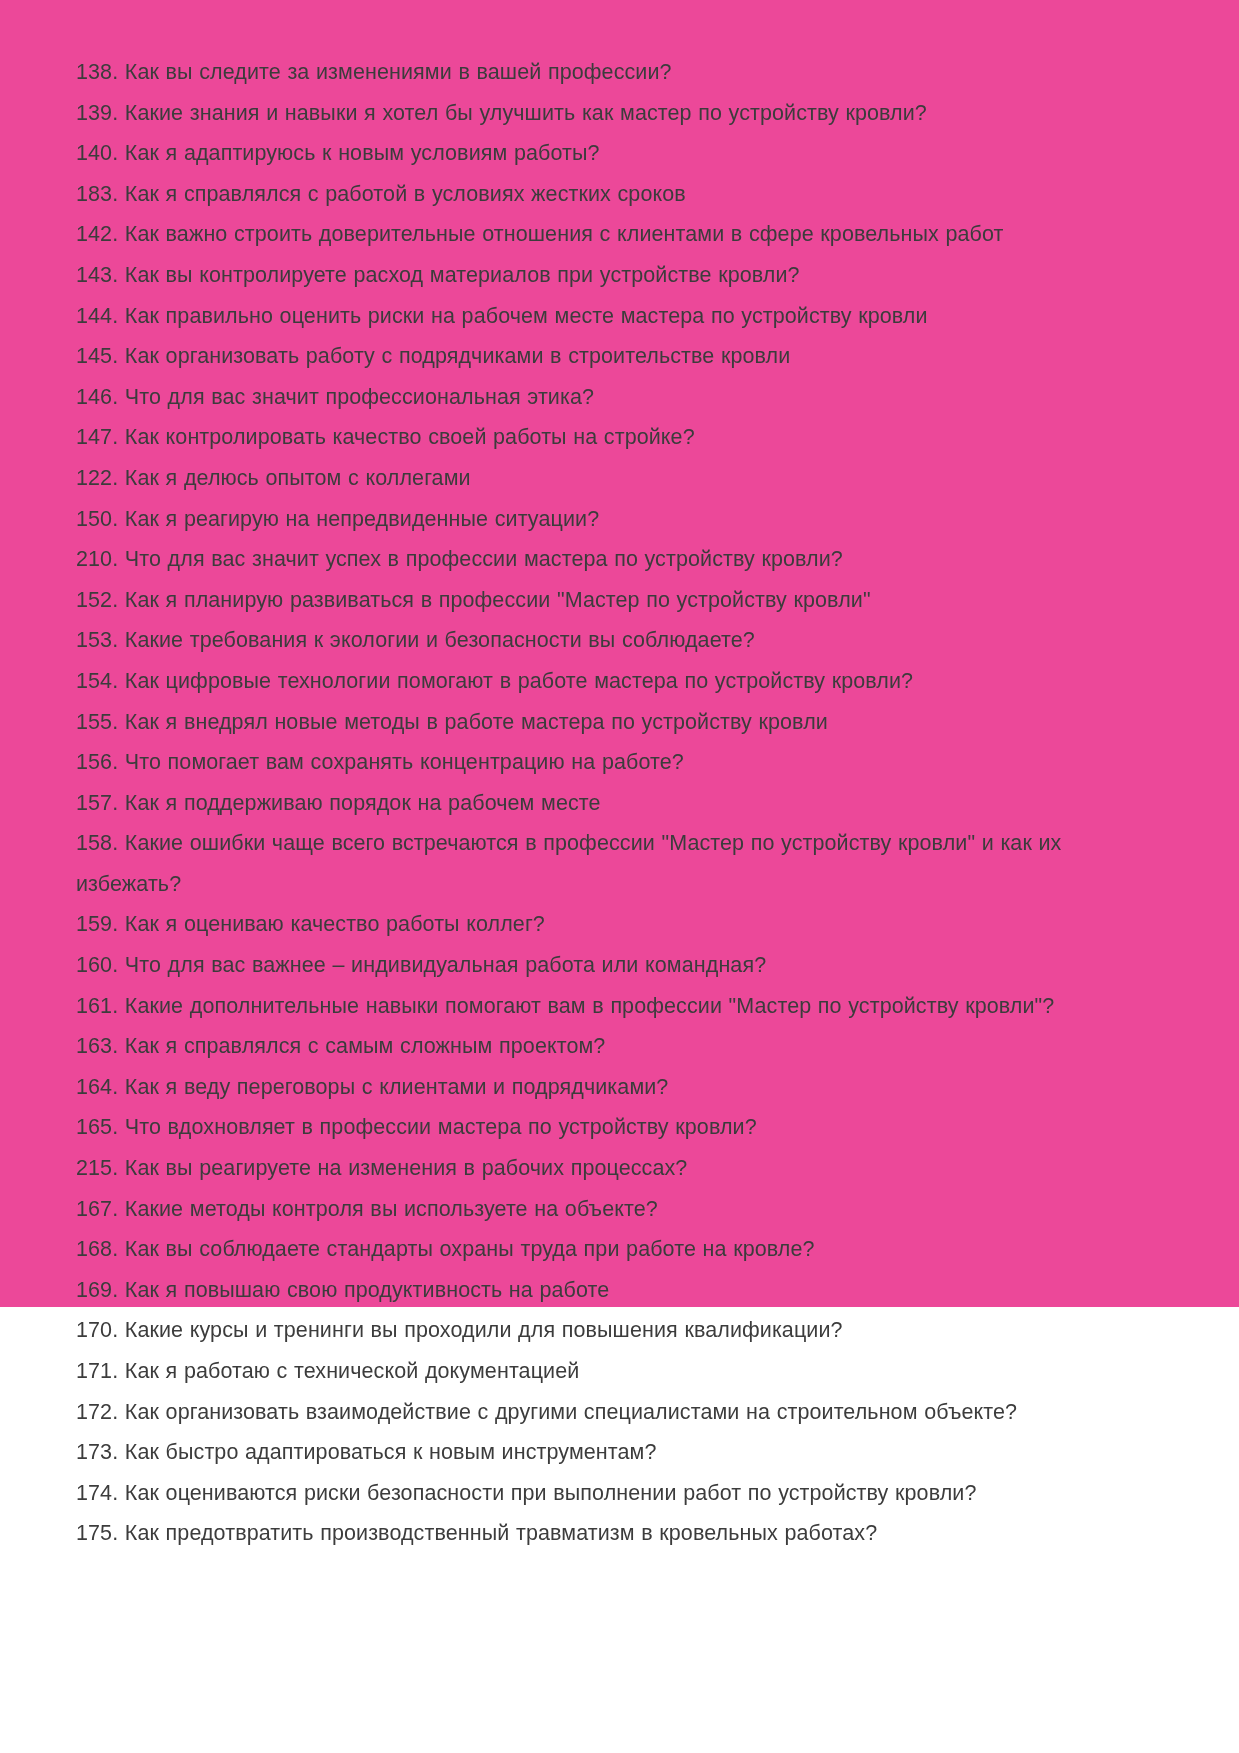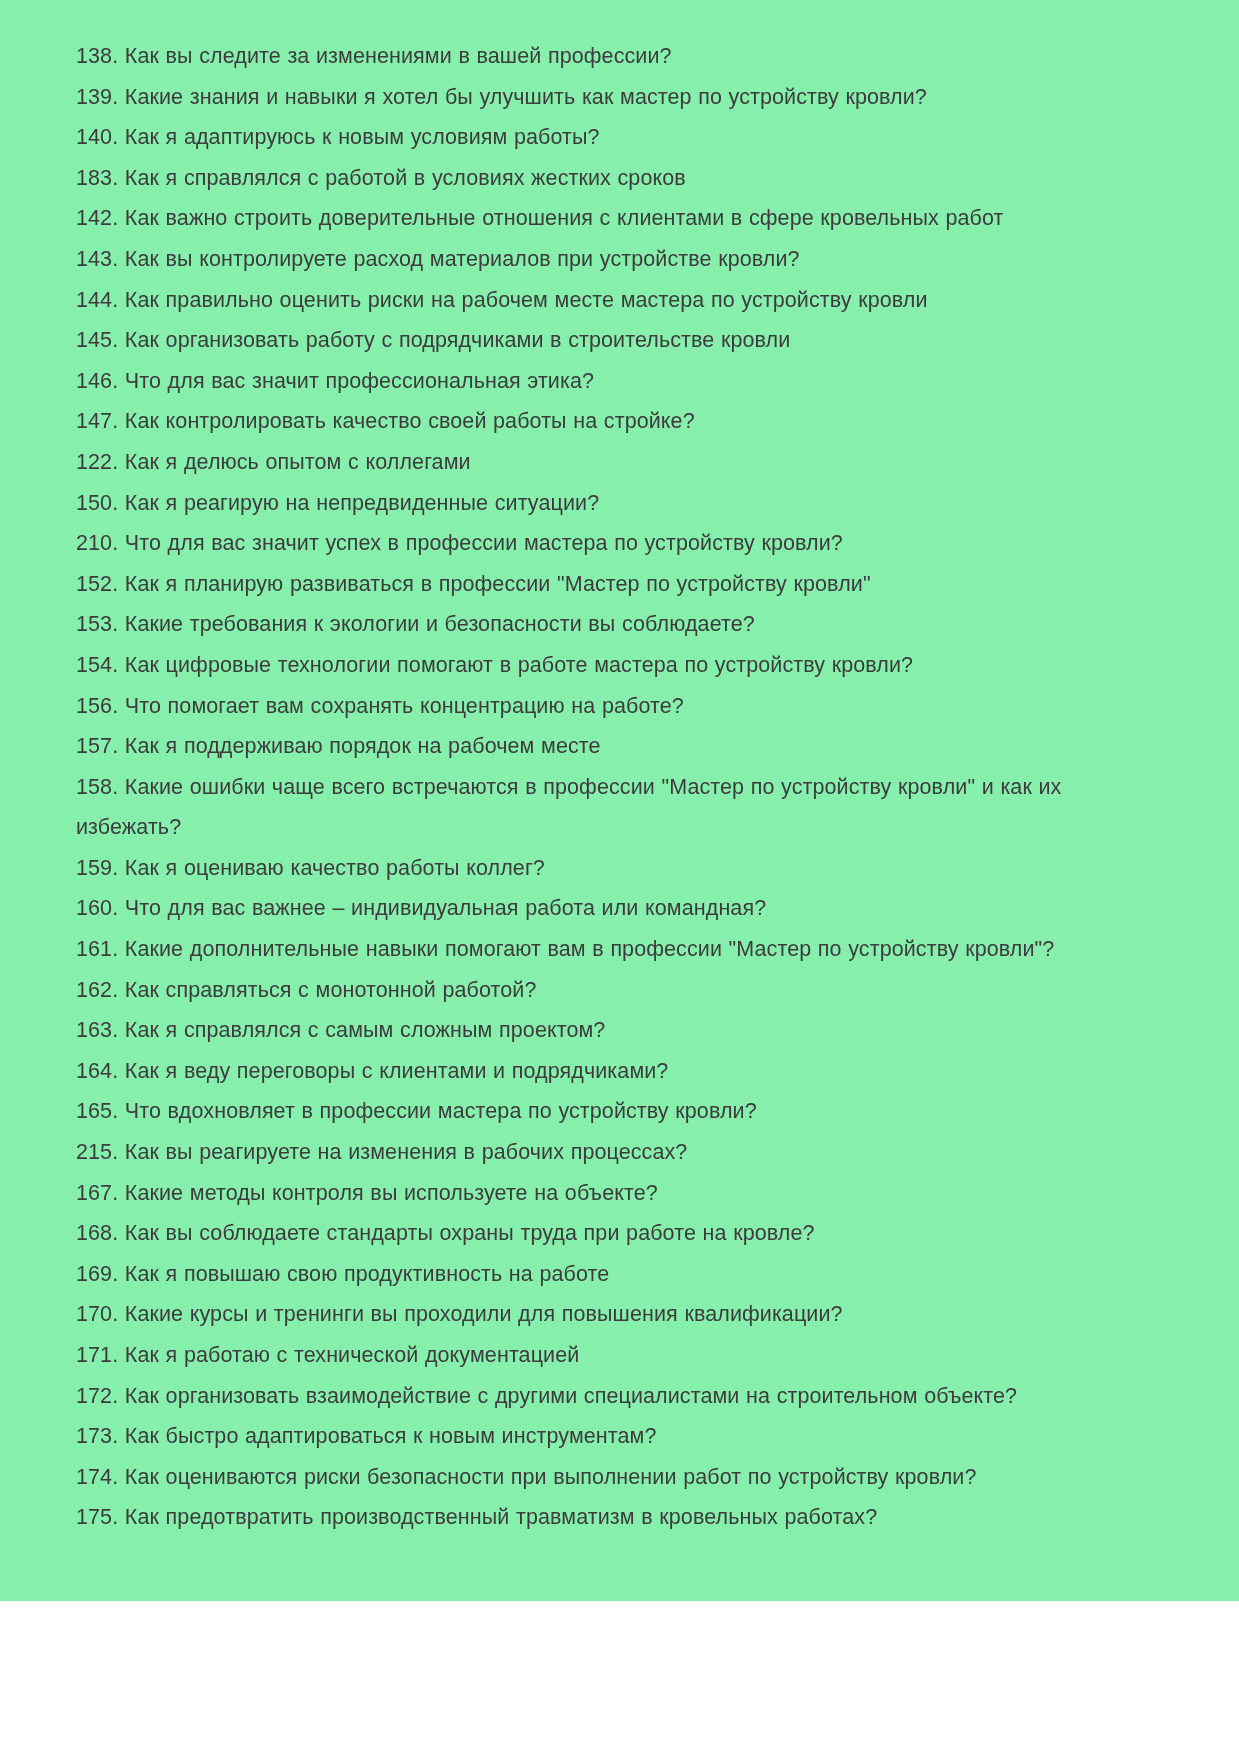--- a/index.html
+++ b/index.html
@@ -9,23 +9,23 @@
   }
   body {
     width: 1239px;
     height: 1753px;
     overflow: hidden;
     font-family: "Liberation Sans", "DejaVu Sans", sans-serif;
   }
   .page {
     box-sizing: border-box;
     width: 1239px;
-    height: 1601px;
-    padding: 36px 70px 0 76px;
-    background: #86efac;
+    height: 1307px;
+    padding: 52px 70px 0 76px;
+    background: #ec4899;
   }
   .question-list {
     width: 100%;
   }
   .question-list p.item {
     margin: 0;
     padding: 0;
     font-size: 21.5px;
     line-height: 40.6px;
     font-weight: 400;
@@ -48,27 +48,27 @@
       <p class="item">144. Как правильно оценить риски на рабочем месте мастера по устройству кровли</p>
       <p class="item">145. Как организовать работу с подрядчиками в строительстве кровли</p>
       <p class="item">146. Что для вас значит профессиональная этика?</p>
       <p class="item">147. Как контролировать качество своей работы на стройке?</p>
       <p class="item">122. Как я делюсь опытом с коллегами</p>
       <p class="item">150. Как я реагирую на непредвиденные ситуации?</p>
       <p class="item">210. Что для вас значит успех в профессии мастера по устройству кровли?</p>
       <p class="item">152. Как я планирую развиваться в профессии "Мастер по устройству кровли"</p>
       <p class="item">153. Какие требования к экологии и безопасности вы соблюдаете?</p>
       <p class="item">154. Как цифровые технологии помогают в работе мастера по устройству кровли?</p>
+      <p class="item">155. Как я внедрял новые методы в работе мастера по устройству кровли</p>
       <p class="item">156. Что помогает вам сохранять концентрацию на работе?</p>
       <p class="item">157. Как я поддерживаю порядок на рабочем месте</p>
       <p class="item">158. Какие ошибки чаще всего встречаются в профессии "Мастер по устройству кровли" и как их избежать?</p>
       <p class="item">159. Как я оцениваю качество работы коллег?</p>
       <p class="item">160. Что для вас важнее – индивидуальная работа или командная?</p>
       <p class="item">161. Какие дополнительные навыки помогают вам в профессии "Мастер по устройству кровли"?</p>
-      <p class="item">162. Как справляться с монотонной работой?</p>
       <p class="item">163. Как я справлялся с самым сложным проектом?</p>
       <p class="item">164. Как я веду переговоры с клиентами и подрядчиками?</p>
       <p class="item">165. Что вдохновляет в профессии мастера по устройству кровли?</p>
       <p class="item">215. Как вы реагируете на изменения в рабочих процессах?</p>
       <p class="item">167. Какие методы контроля вы используете на объекте?</p>
       <p class="item">168. Как вы соблюдаете стандарты охраны труда при работе на кровле?</p>
       <p class="item">169. Как я повышаю свою продуктивность на работе</p>
       <p class="item">170. Какие курсы и тренинги вы проходили для повышения квалификации?</p>
       <p class="item">171. Как я работаю с технической документацией</p>
       <p class="item">172. Как организовать взаимодействие с другими специалистами на строительном объекте?</p>

